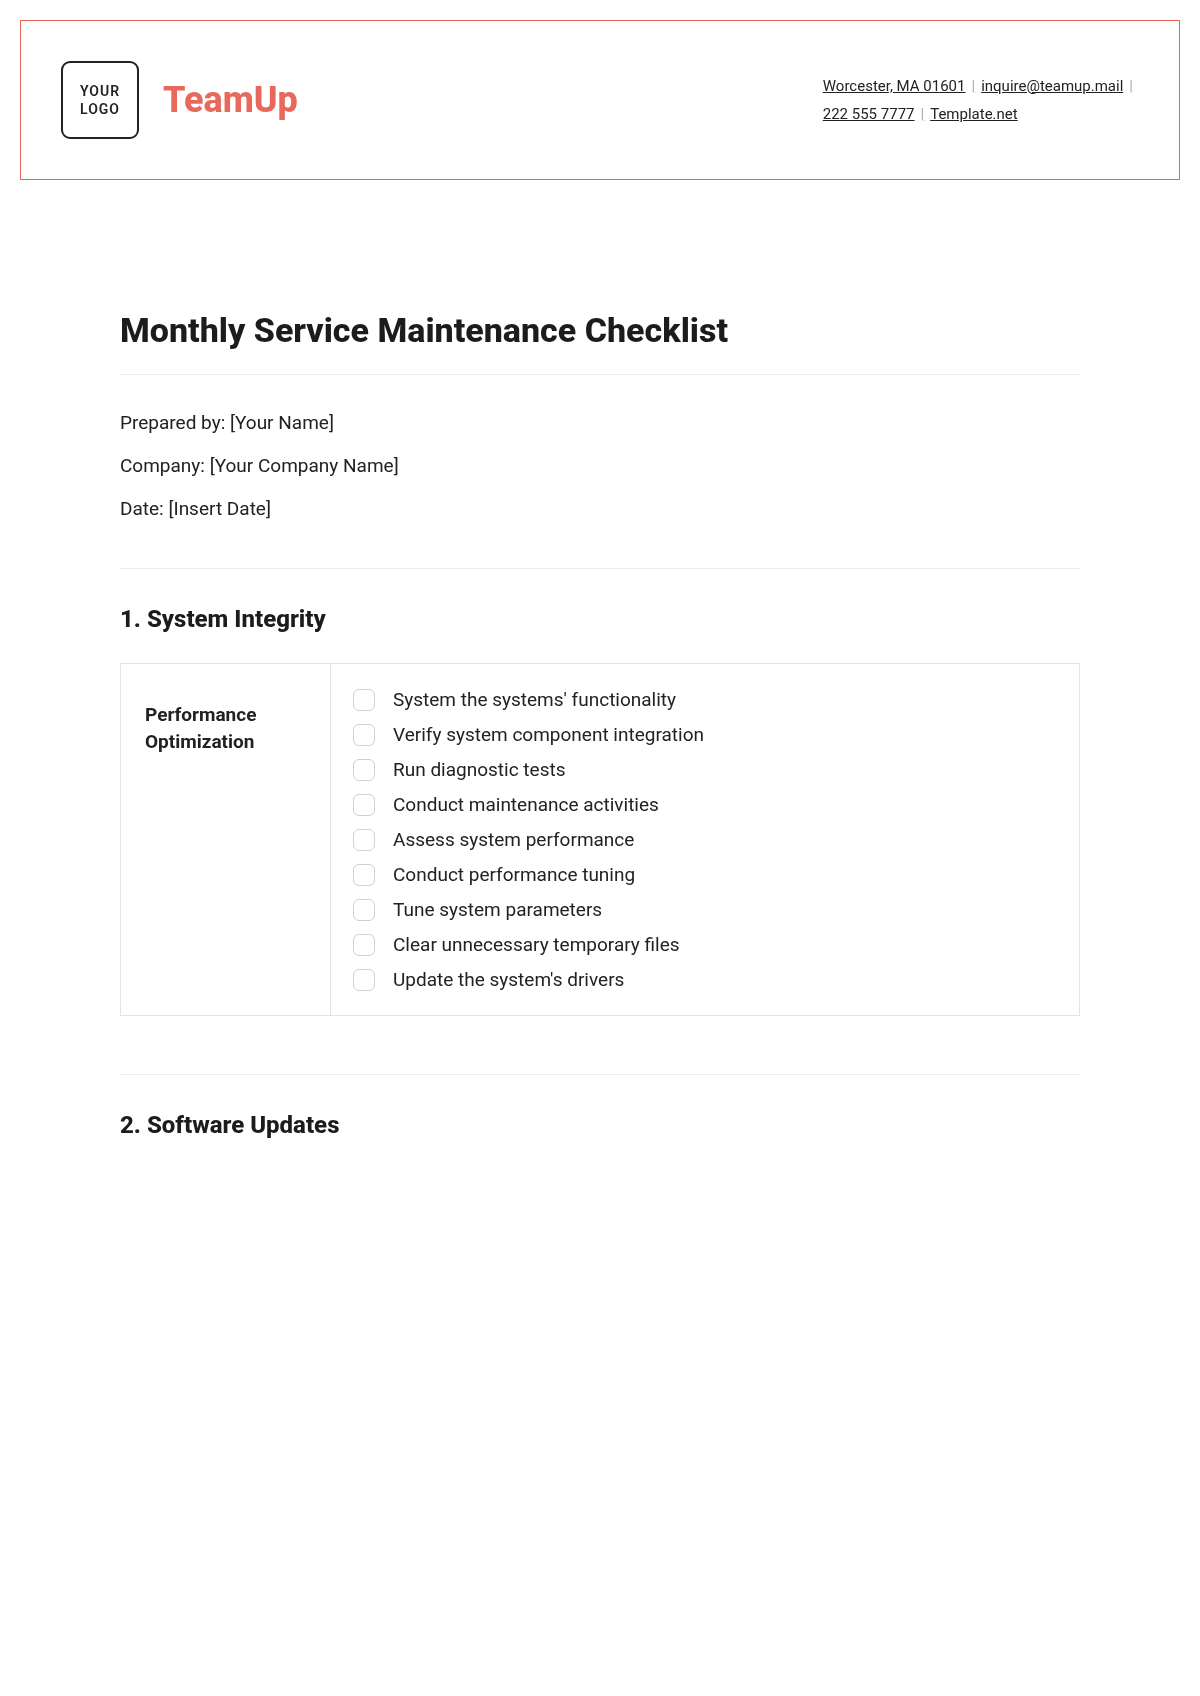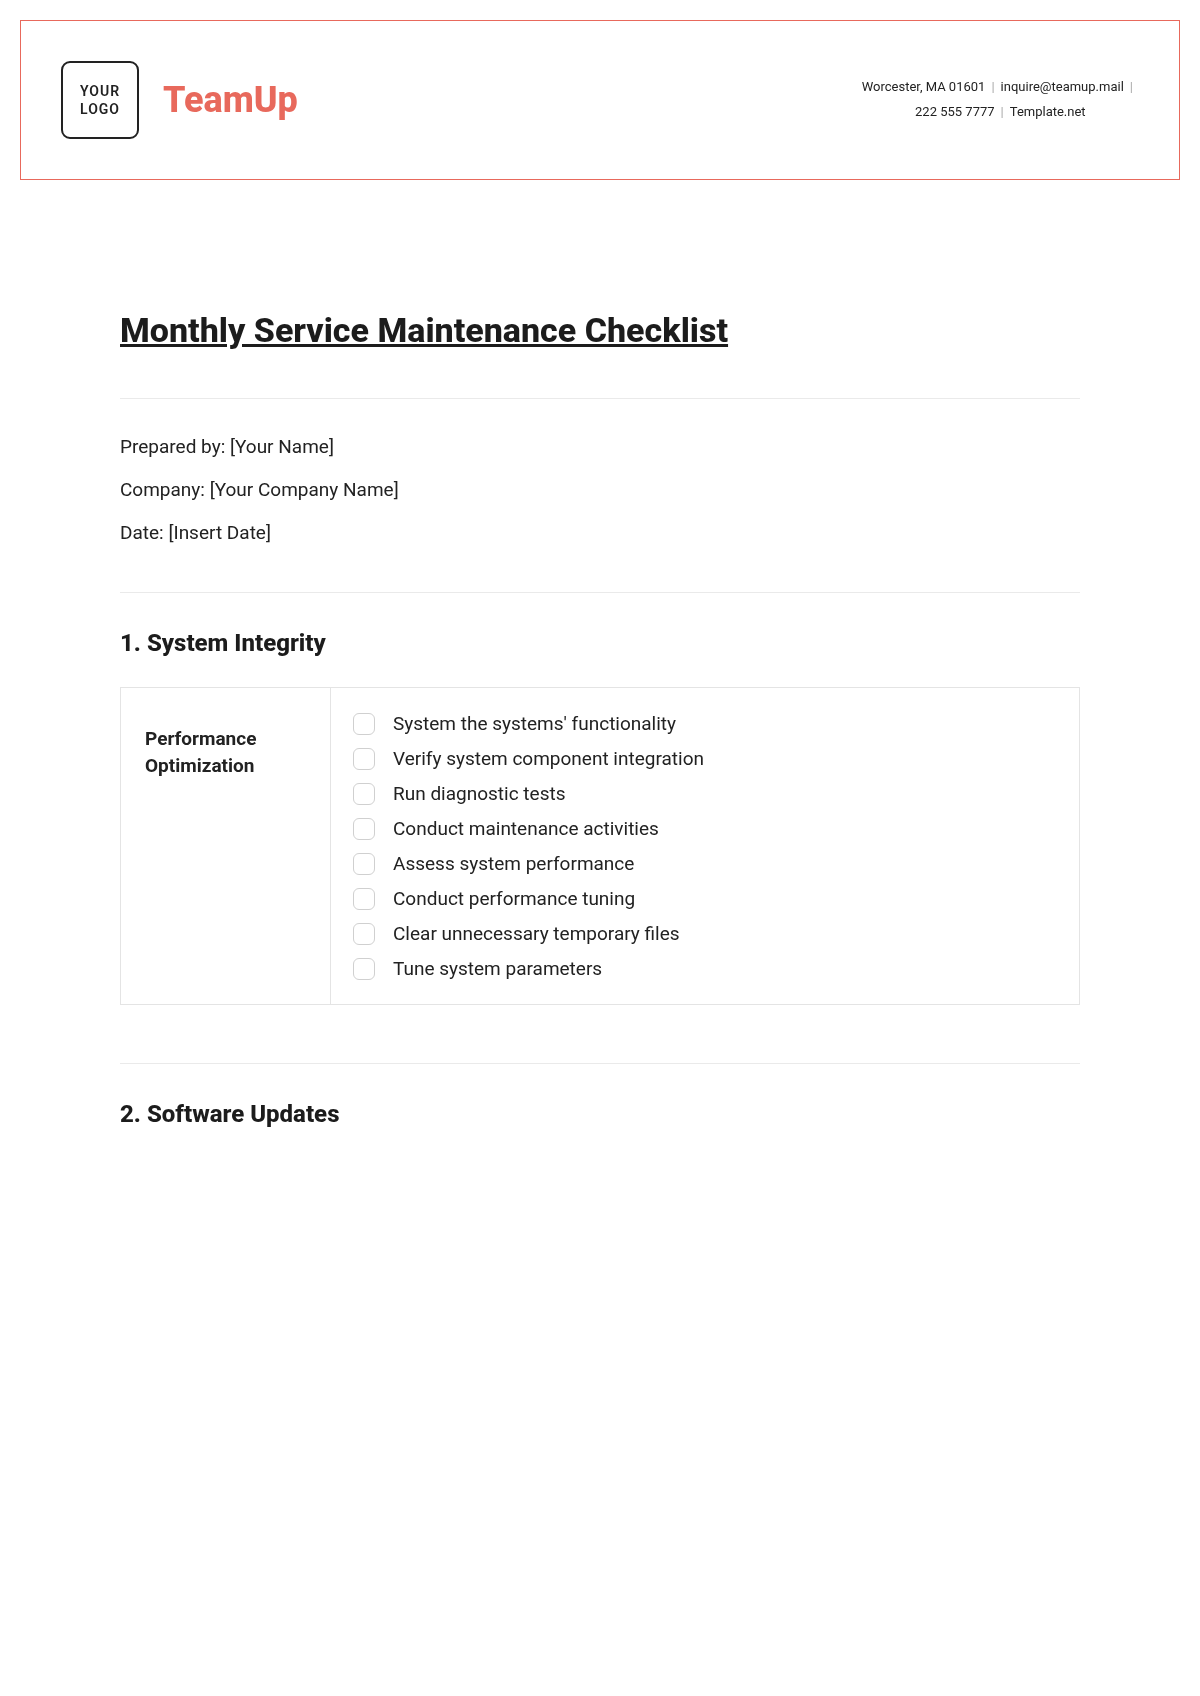--- a/index.html
+++ b/index.html
@@ -64,36 +64,36 @@
       letter-spacing: 1px;
       line-height: 1.3;
       color: #222;
     }
     .brand-name {
       font-size: 36px;
       font-weight: 800;
       color: #e8695c;
     }
     .header-meta {
-      text-align: center;
-      color: #222;
-      font-size: 13px;
+      text-align: left;
+      color: #222;
+      font-size: 15px;
       line-height: 1.9;
+      text-decoration: underline;
     }
     .header-meta .sep { color: #aaa; padding: 0 6px; }
     .content {
       position: absolute;
       top: 310px; left: 120px; right: 120px;
     }
     .title {
       font-size: 34px;
       font-weight: 800;
       color: #1c1c1c;
-      margin-bottom: 48px;
-      text-decoration: underline;
+      margin-bottom: 24px;
     }
     .hr {
       border: none;
       border-top: 1.5px solid #eaeaea;
       margin: 0 0 36px 0;
     }
     .meta-line {
       font-size: 19px;
       color: #222;
       margin-bottom: 20px;
@@ -215,25 +215,29 @@
         <div class="check-row">
             <span class="chk"></span>
             <span class="check-text">Assess system performance</span>
           </div>
         <div class="check-row">
             <span class="chk"></span>
             <span class="check-text">Conduct performance tuning</span>
           </div>
         <div class="check-row">
             <span class="chk"></span>
+            <span class="check-text">Tune system parameters</span>
+          </div>
+        <div class="check-row">
+            <span class="chk"></span>
             <span class="check-text">Clear unnecessary temporary files</span>
           </div>
         <div class="check-row">
             <span class="chk"></span>
-            <span class="check-text">Tune system parameters</span>
+            <span class="check-text">Update the system's drivers</span>
           </div>
       </div>
     </div>
 
     <div class="spacer"></div>
     <hr class="hr">
 
     <div class="section-title">2. Software Updates</div>
 
   </div>

